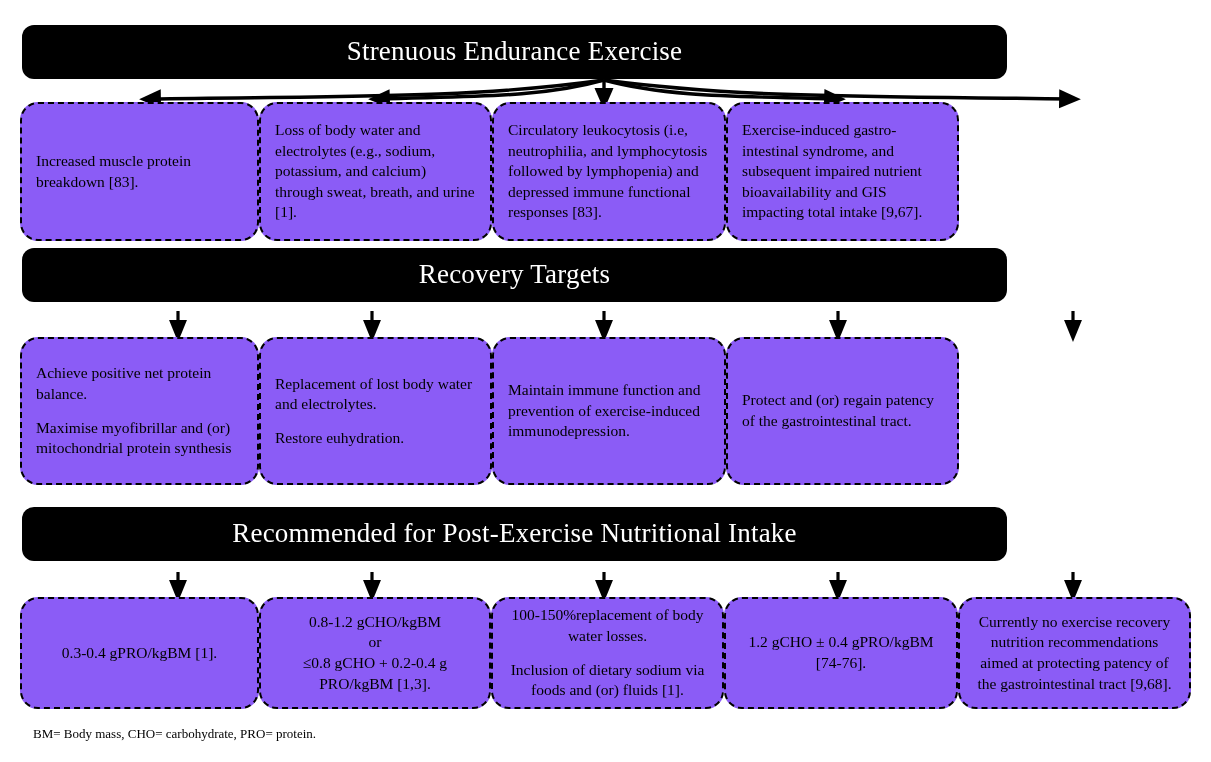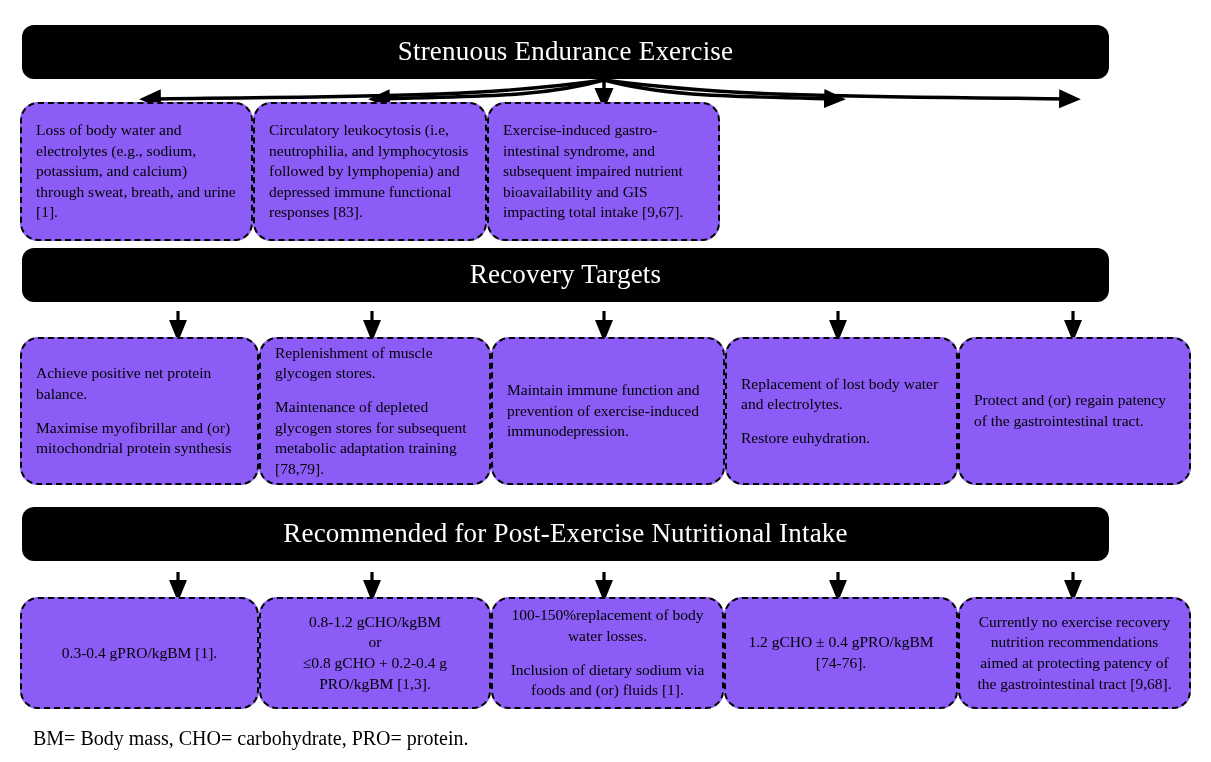--- a/index.html
+++ b/index.html
@@ -17,21 +17,21 @@
     width: 1211px;
     height: 762px;
     background: #ffffff;
     overflow: hidden;
   }
 
   
   .band {
     position: absolute;
     left: 22px;
-    width: 1087px;
+    width: 985px;
     background: #000000;
     border-radius: 12px;
     display: flex;
     align-items: center;
     justify-content: center;
   }
   .band-label {
     color: #ffffff;
     font-family: "Liberation Serif", "DejaVu Serif", serif;
     font-size: 27px;
@@ -91,21 +91,21 @@
     width: 1211px;
     height: 762px;
     pointer-events: none;
   }
 
   
   #footnote {
     position: absolute;
     left: 33px;
     top: 726px;
-    font-size: 20px;
+    font-size: 13px;
     line-height: 1.2;
     white-space: nowrap;
   }
 </style>
 </head>
 <body>
 
 <div id="figure">
 
   <svg id="connectors" viewBox="0 0 1211 762" xmlns="http://www.w3.org/2000/svg">
@@ -141,50 +141,49 @@
       <path d="M 838,572 L 838,591" stroke-width="3.2" marker-end="url(#arrowhead-sm)"></path>
       <path d="M 1073,572 L 1073,591" stroke-width="3.2" marker-end="url(#arrowhead-sm)"></path>
     </g>
   </svg>
 
   <div class="band" id="band-1">
     <span class="band-label">Strenuous Endurance Exercise</span>
   </div>
 
   <div class="row row-1" id="row-1">
+    <div class="cell w1">
+      <p>Increased  muscle protein breakdown [83].</p>
+    </div>
     <div class="cell w3">
       <p>Loss of body water and electrolytes (e.g., sodium, potassium, and calcium) through sweat, breath, and urine [1].</p>
     </div>
     <div class="cell w4">
       <p>Circulatory leukocytosis (i.e, neutrophilia, and lymphocytosis followed by lymphopenia) and depressed immune functional responses [83].</p>
     </div>
     <div class="cell w5">
       <p>Exercise-induced gastro-intestinal syndrome, and subsequent impaired nutrient bioavailability and GIS impacting total intake [9,67].</p>
     </div>
   </div>
 
   <div class="band" id="band-2">
     <span class="band-label">Recovery Targets</span>
   </div>
 
   <div class="row row-2" id="row-2">
     <div class="cell w1">
       <p>Achieve positive net protein balance.</p>
       <p>Maximise myofibrillar and (or) mitochondrial protein synthesis</p>
     </div>
-    <div class="cell w2">
-      <p>Replenishment of muscle glycogen stores.</p>
-      <p>Maintenance of depleted glycogen stores for subsequent metabolic adaptation training [78,79].</p>
-    </div>
-    <div class="cell w4">
-      <p>Maintain immune function and prevention of exercise-induced immunodepression.</p>
-    </div>
     <div class="cell w3">
       <p>Replacement of lost body water  and electrolytes.</p>
       <p>Restore euhydration.</p>
+    </div>
+    <div class="cell w4">
+      <p>Maintain immune function and prevention of exercise-induced immunodepression.</p>
     </div>
     <div class="cell w5">
       <p>Protect and (or) regain patency of the gastrointestinal tract.</p>
     </div>
   </div>
 
   <div class="band" id="band-3">
     <span class="band-label">Recommended for Post-Exercise Nutritional Intake</span>
   </div>
 

